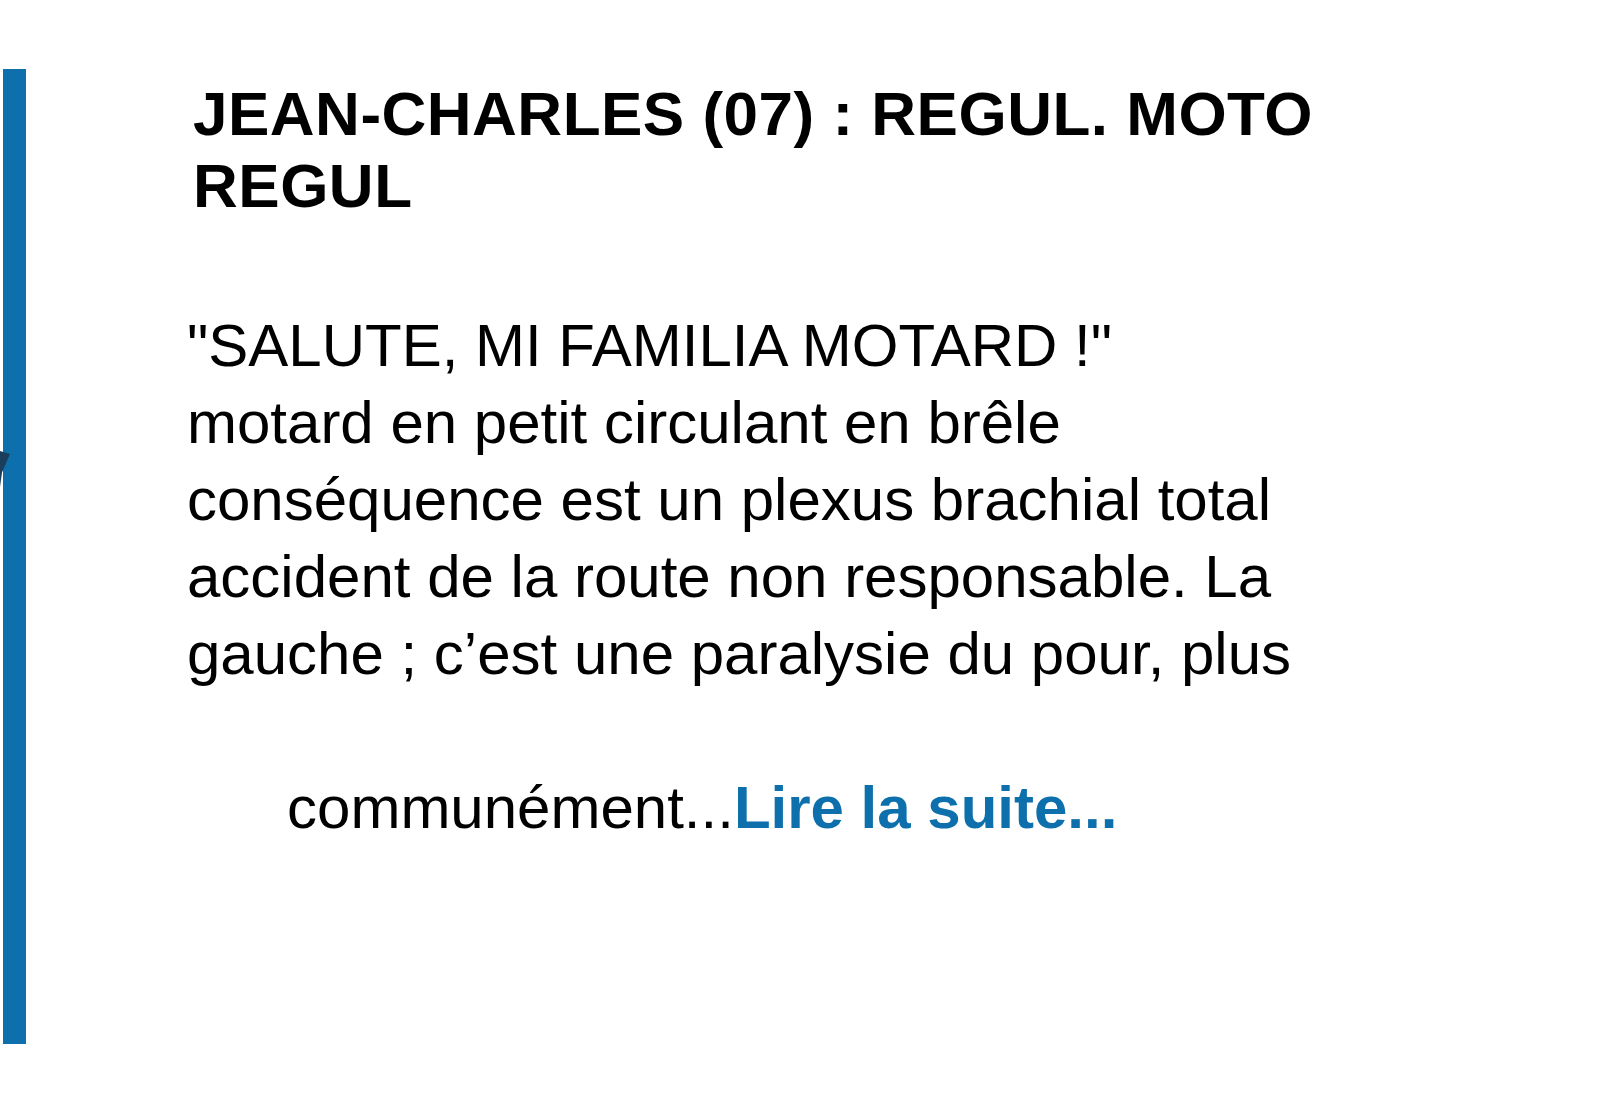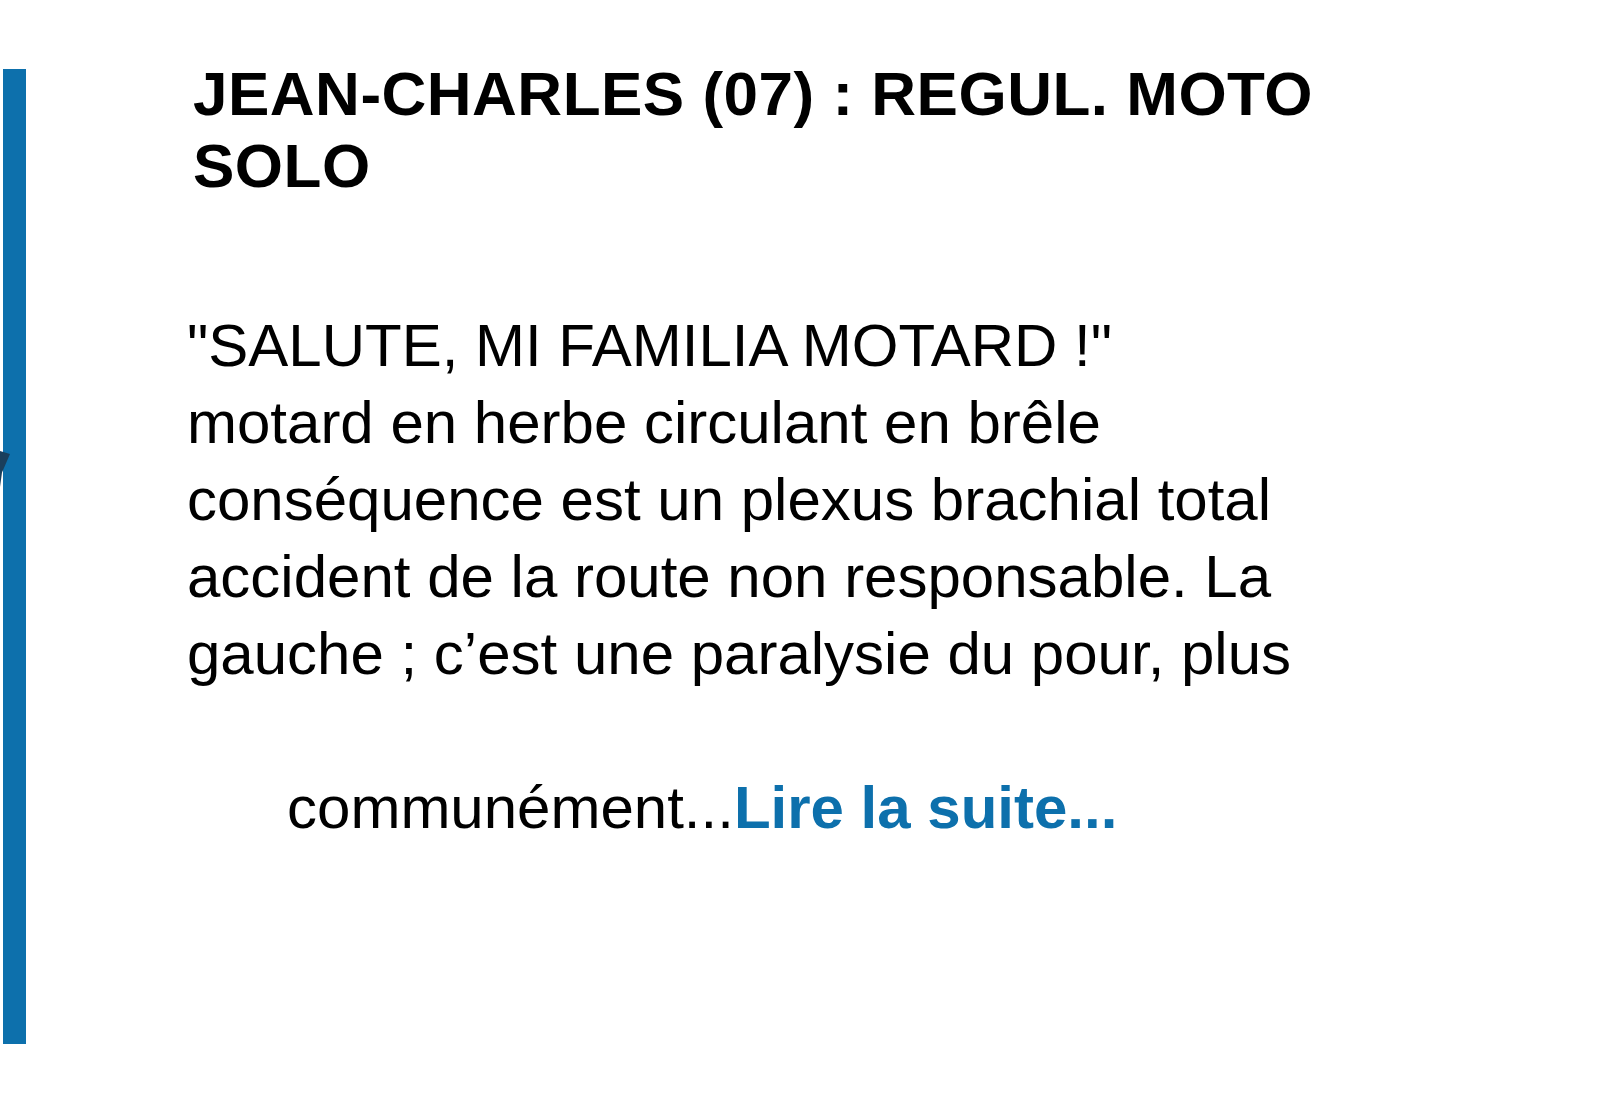--- a/index.html
+++ b/index.html
@@ -34,21 +34,21 @@
   }
   .article {
     position: absolute;
     left: 187px;
     top: 0;
     width: 1380px;
   }
   .article-title {
     position: absolute;
     left: 6px;
-    top: 58px;
+    top: 78px;
     margin: 0;
     font-size: 62px;
     line-height: 72px;
     font-weight: bold;
     letter-spacing: 0.5px;
     white-space: nowrap;
   }
   .article-title .tline {
     display: block;
   }
@@ -72,25 +72,25 @@
 </style>
 </head>
 <body>
 
 <div class="quote-bar"></div>
 <div class="edge-glyph"></div>
 
 <article class="article">
   <h1 class="article-title">
     <span class="tline">JEAN-CHARLES (07) : REGUL. MOTO</span>
-    <span class="tline">SOLO</span>
+    <span class="tline">REGUL</span>
   </h1>
   <div class="article-body">
     <div class="bline">"SALUTE, MI FAMILIA MOTARD !"</div>
-    <div class="bline">motard en herbe circulant en brêle</div>
+    <div class="bline">motard en petit circulant en brêle</div>
     <div class="bline">conséquence est un plexus brachial total</div>
     <div class="bline">accident de la route non responsable. La</div>
     <div class="bline">gauche ; c’est une paralysie du pour, plus</div>
     <div class="bline">
       <span>communément...</span><a class="read-more" href="#">Lire la suite...</a>
     </div>
   </div>
 </article>
 
 </body></html>

